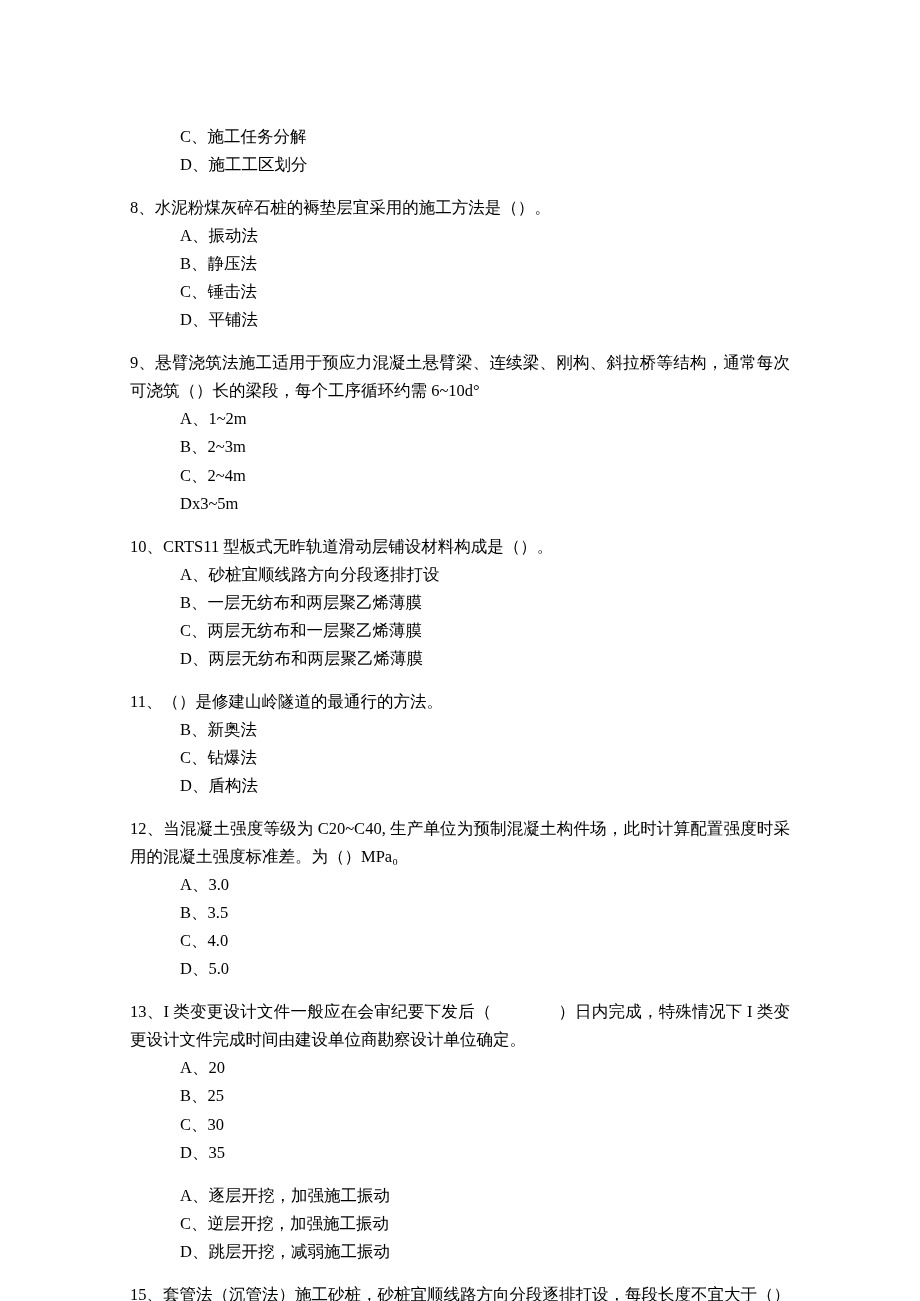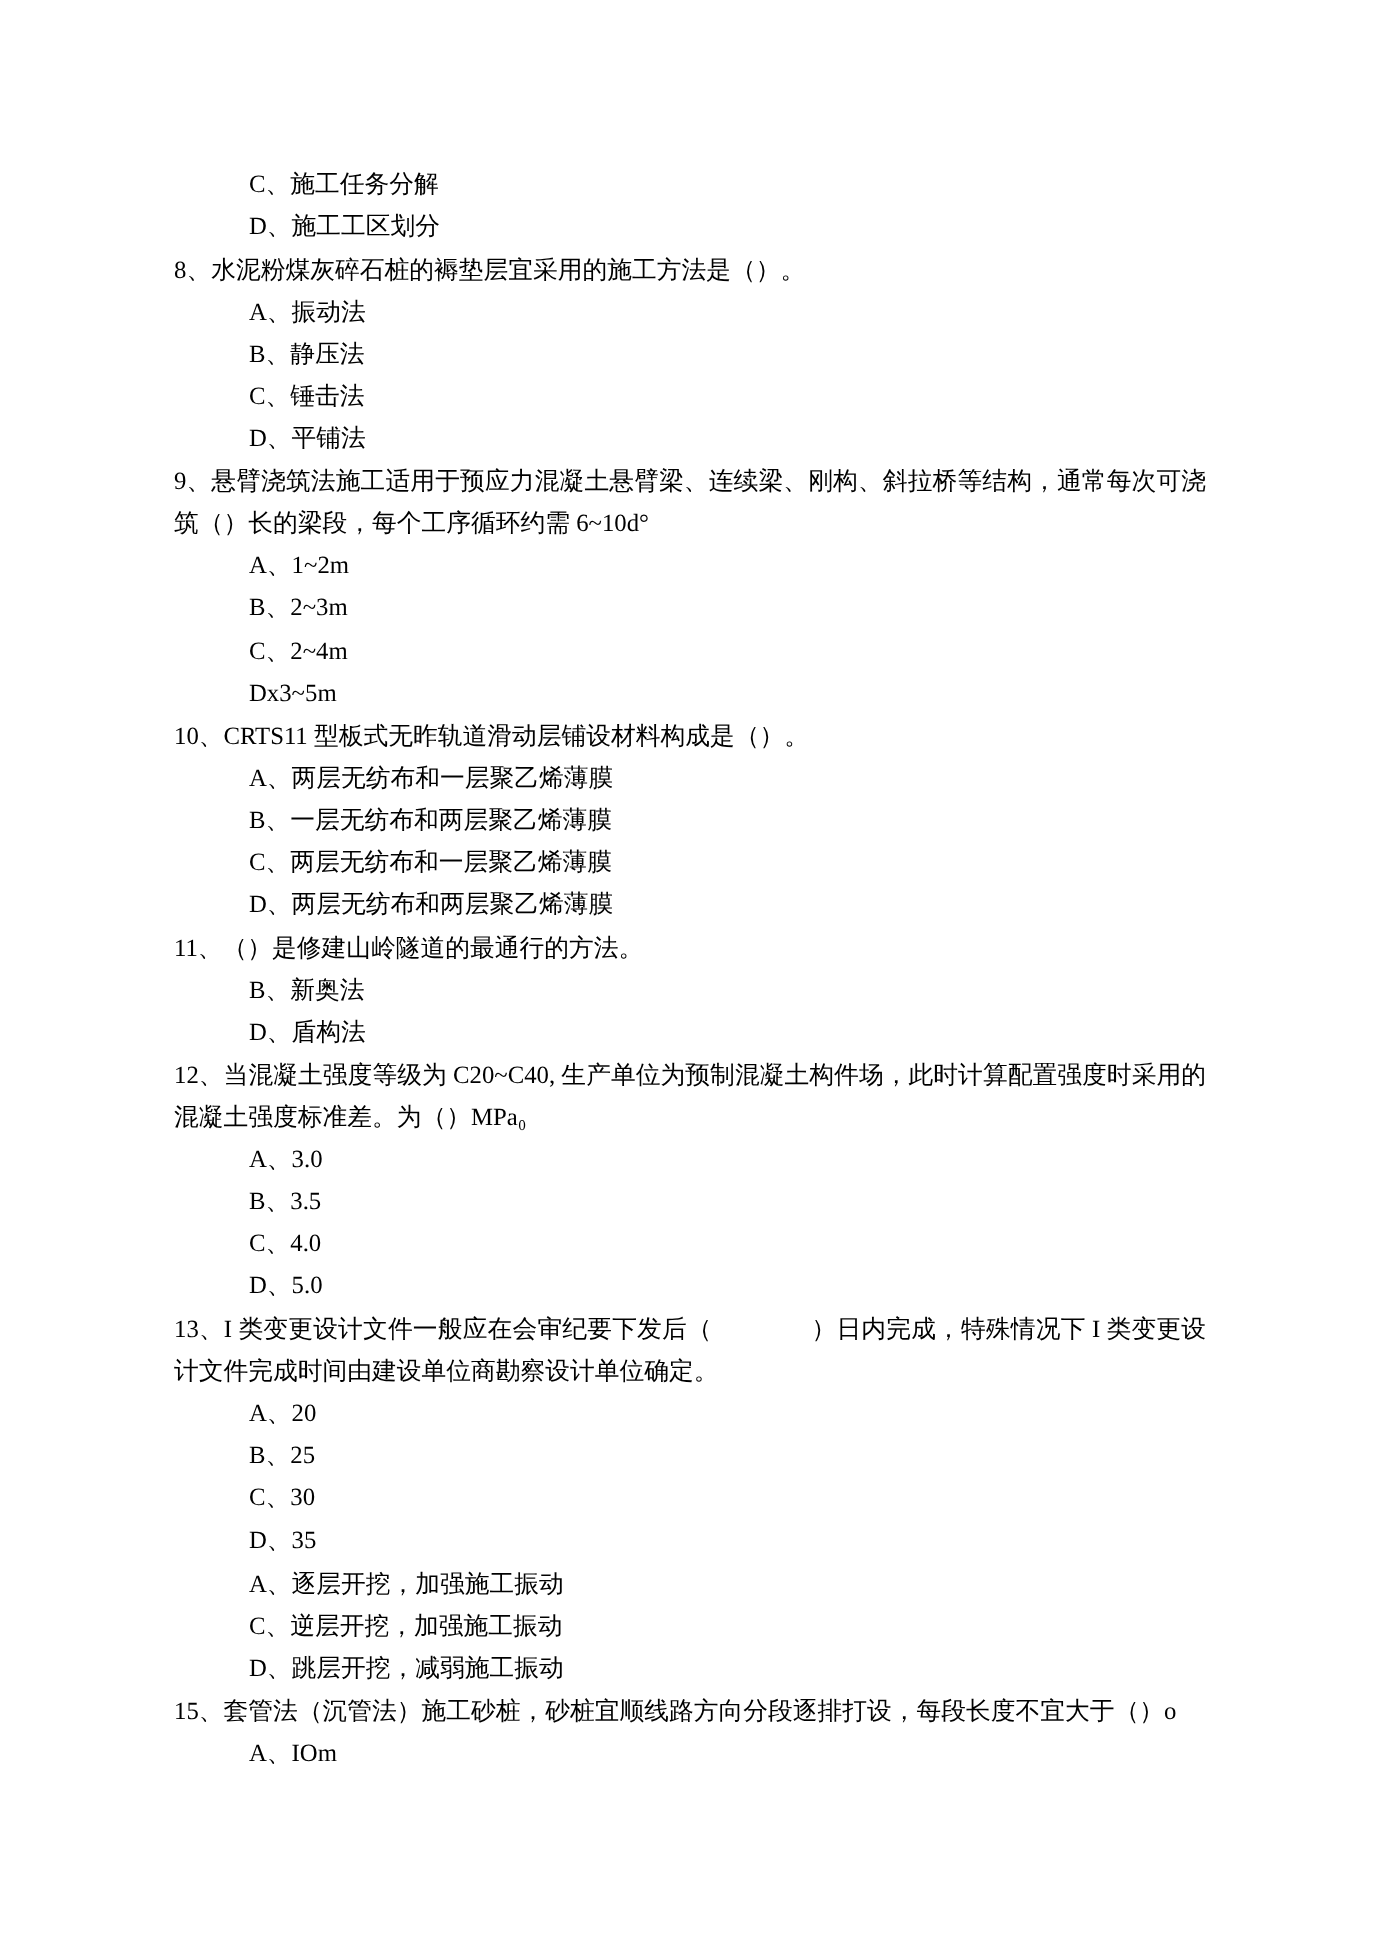--- a/index.html
+++ b/index.html
@@ -9,21 +9,21 @@
       font-size: 16.5px;
       line-height: 1.7;
       color: #000;
       background: #fff;
       width: 920px;
     }
     .page {
       padding: 108px 115px 60px 115px;
     }
     .question {
-      margin: 1px;
+      margin: 15px;
     }
     .q-text {
       text-align: justify;
     }
     .options {
       padding-left: 50px;
     }
     .option {
       display: block;
     }
@@ -56,31 +56,32 @@
       <span class="option">A、1~2m</span>
       <span class="option">B、2~3m</span>
       <span class="option">C、2~4m</span>
       <span class="option">Dx3~5m</span>
     </div>
   </div>
 
   <div class="question">
     <div class="q-text">10、CRTS11 型板式无昨轨道滑动层铺设材料构成是（）。</div>
     <div class="options">
-      <span class="option">A、两层无纺布和一层聚乙烯薄膜</span>
+      <span class="option">A、砂桩宜顺线路方向分段逐排打设</span>
       <span class="option">B、一层无纺布和两层聚乙烯薄膜</span>
       <span class="option">C、两层无纺布和一层聚乙烯薄膜</span>
       <span class="option">D、两层无纺布和两层聚乙烯薄膜</span>
     </div>
   </div>
 
   <div class="question">
     <div class="q-text">11、（）是修建山岭隧道的最通行的方法。</div>
     <div class="options">
       <span class="option">B、新奥法</span>
+      <span class="option">C、钻爆法</span>
       <span class="option">D、盾构法</span>
     </div>
   </div>
 
   <div class="question">
     <div class="q-text">12、当混凝土强度等级为 C20~C40, 生产单位为预制混凝土构件场，此时计算配置强度时采用的混凝土强度标准差。为（）MPa₀</div>
     <div class="options">
       <span class="option">A、3.0</span>
       <span class="option">B、3.5</span>
       <span class="option">C、4.0</span>

